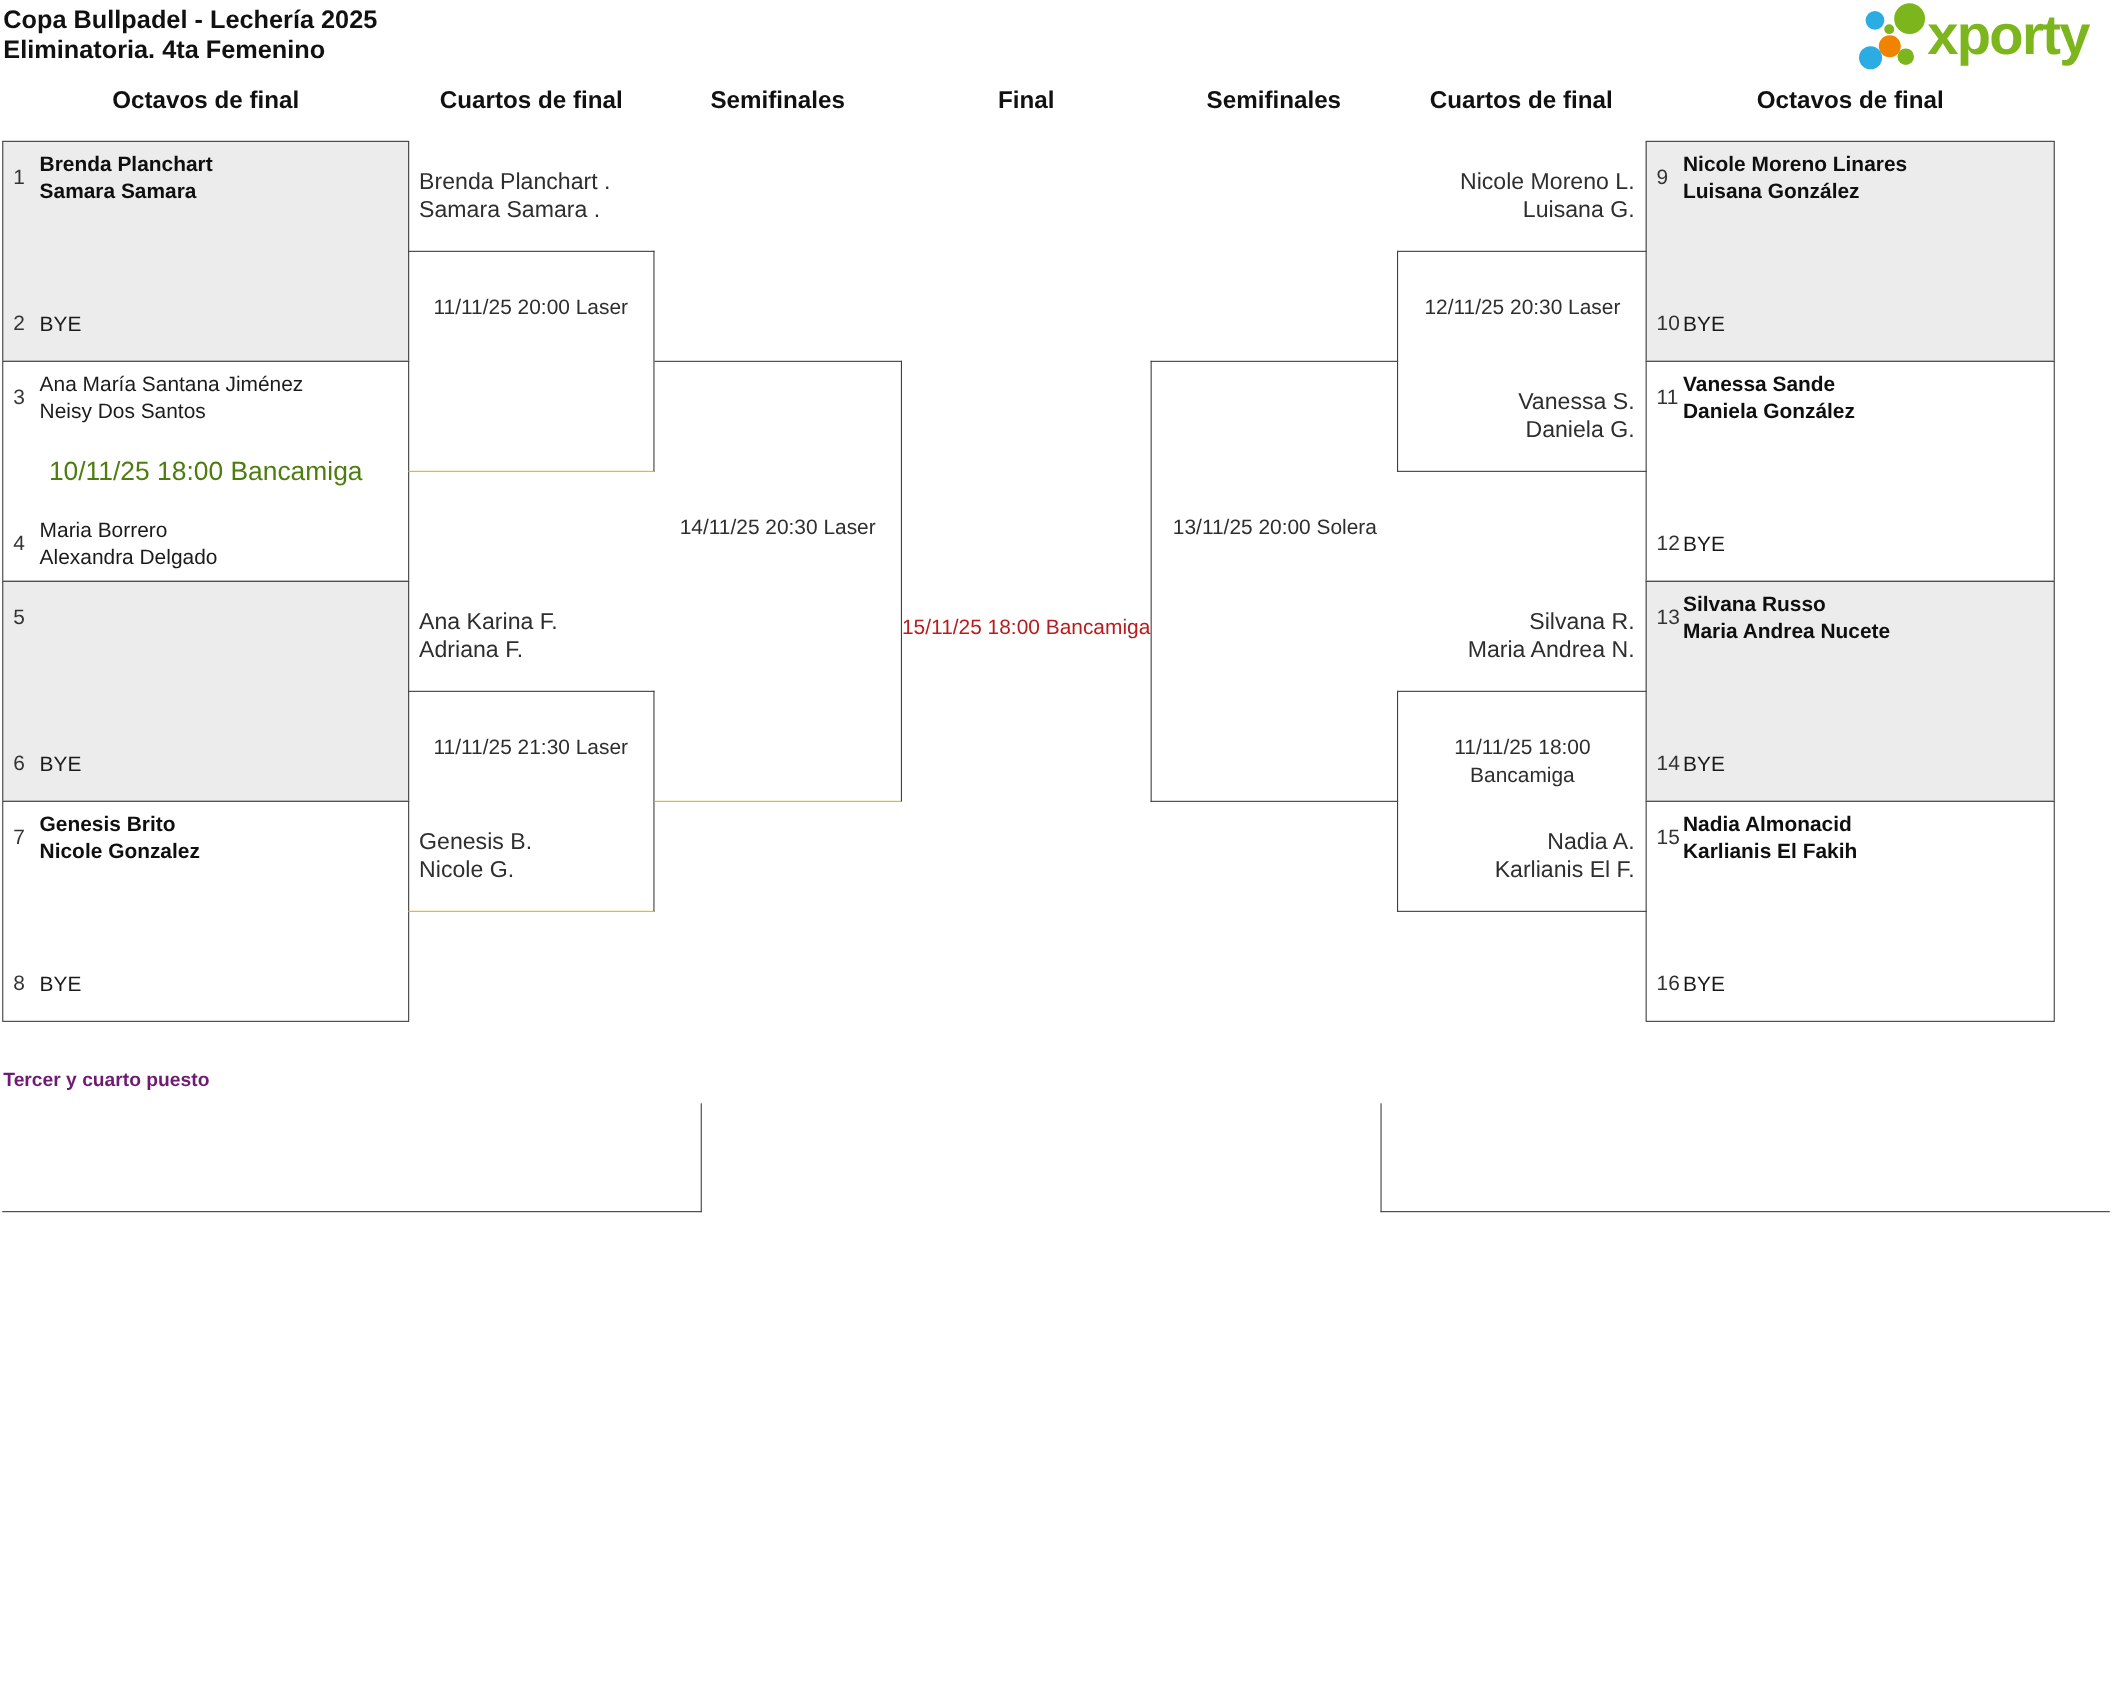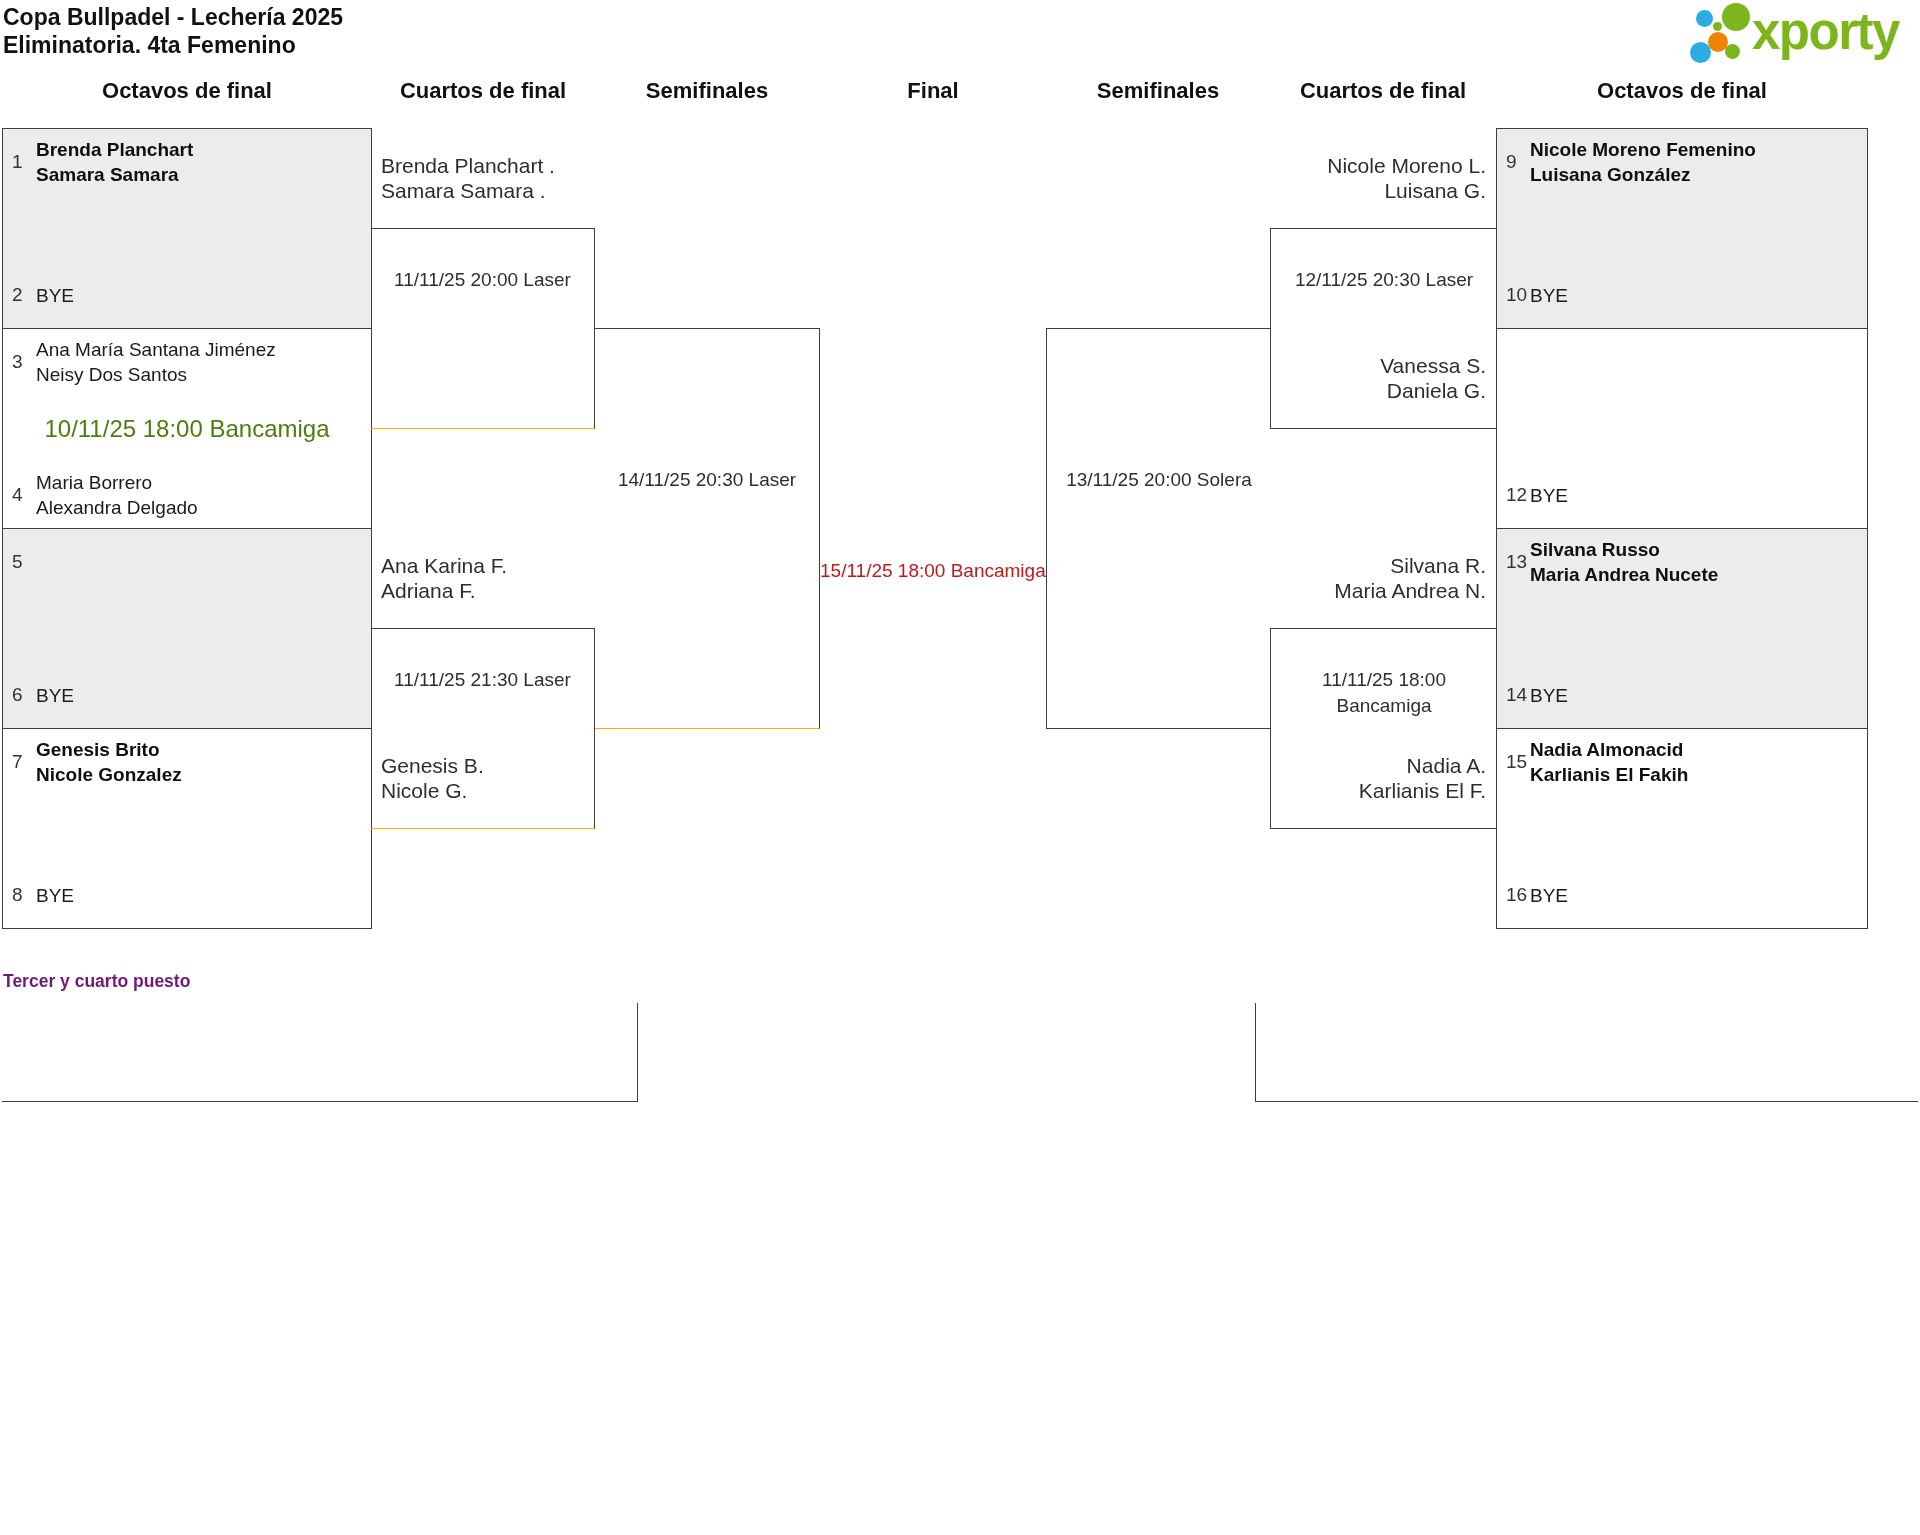--- a/index.html
+++ b/index.html
@@ -165,33 +165,40 @@
       <div class="names">
         <div>BYE</div>
       </div>
     </div>
   </div>
 
   <div class="box box-r row0 shade">
     <div class="team t">
       <span class="seed">9</span>
       <div class="names adv">
-        <div>Nicole Moreno Femenino</div>
+        <div>Nicole Moreno Linares</div>
         <div>Luisana González</div>
       </div>
     </div>
     <div class="team b">
       <span class="seed">10</span>
       <div class="names">
         <div>BYE</div>
       </div>
     </div>
   </div>
 
   <div class="box box-r row1 plain">
+    <div class="team t">
+      <span class="seed">11</span>
+      <div class="names adv">
+        <div>Vanessa Sande</div>
+        <div>Daniela González</div>
+      </div>
+    </div>
     <div class="team b">
       <span class="seed">12</span>
       <div class="names">
         <div>BYE</div>
       </div>
     </div>
   </div>
 
   <div class="box box-r row2 shade">
     <div class="team t">

